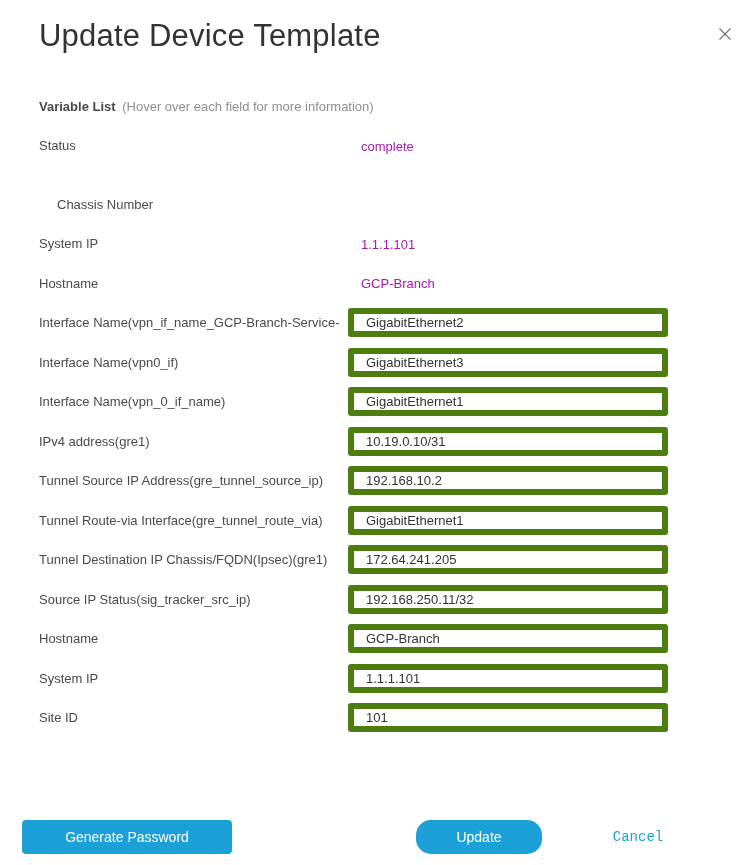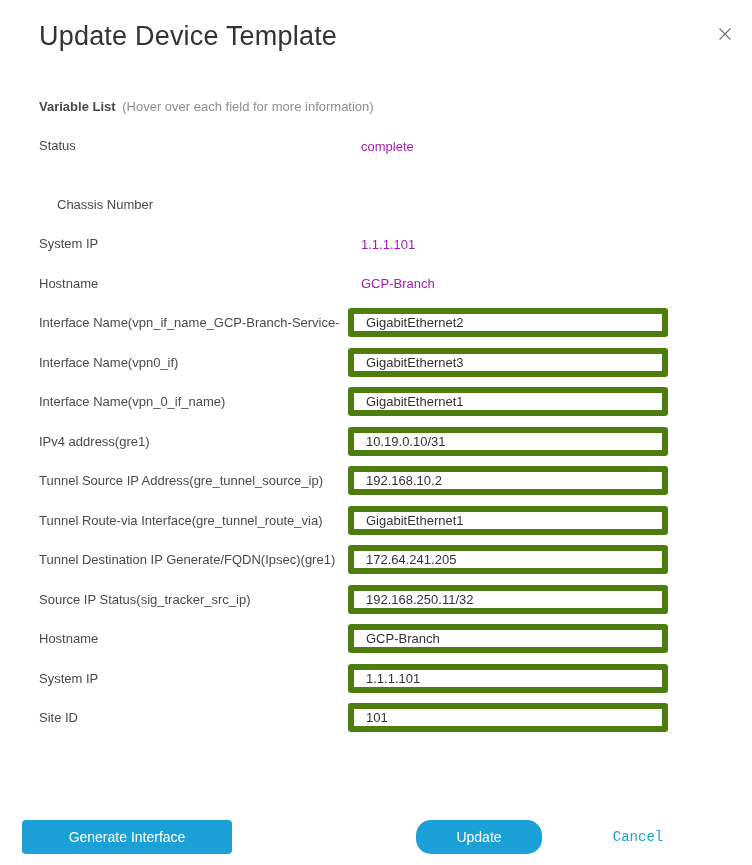--- a/index.html
+++ b/index.html
@@ -15,21 +15,21 @@
     position:relative; width:752px; height:865px; background:#fff;
     border-bottom:1px solid #ededed;
   }
   .close-btn {
     position:absolute; top:5px; right:18px; width:18px; height:18px;
     display:flex; align-items:center; justify-content:center; cursor:pointer;
     background:none; border:none; padding:0;
   }
   .title {
     margin:20px 0 0 39px;
-    font-size:27px; line-height:32px; font-weight:300; color:#333;
+    font-size:31px; line-height:32px; font-weight:300; color:#333;
     letter-spacing:0.2px;
   }
   .section-header {
     margin:47px 0 0 39px;
     font-size:13px; line-height:15px; color:#4a4a4a;
     white-space:nowrap;
   }
   .section-header .heading { font-weight:bold; color:#4a4a4a; }
   .section-header .hint { font-weight:normal; color:#8e8e8e; margin-left:3px; }
   .rows { margin:12px 0 0 39px; }
@@ -126,21 +126,21 @@
       <div class="row-label">Tunnel Source IP Address(gre_tunnel_source_ip)</div>
       <div class="row-value"><input type="text" class="field-input" value="192.168.10.2" style=""></div>
     </div>
 
     <div class="row">
       <div class="row-label">Tunnel Route-via Interface(gre_tunnel_route_via)</div>
       <div class="row-value"><input type="text" class="field-input" value="GigabitEthernet1" style=""></div>
     </div>
 
     <div class="row">
-      <div class="row-label">Tunnel Destination IP Generate/FQDN(Ipsec)(gre1)</div>
+      <div class="row-label">Tunnel Destination IP Chassis/FQDN(Ipsec)(gre1)</div>
       <div class="row-value"><input type="text" class="field-input" value="172.64.241.205" style=""></div>
     </div>
 
     <div class="row">
       <div class="row-label">Source IP Status(sig_tracker_src_ip)</div>
       <div class="row-value"><input type="text" class="field-input" value="192.168.250.11/32" style=""></div>
     </div>
 
     <div class="row">
       <div class="row-label">Hostname</div>
@@ -152,18 +152,18 @@
       <div class="row-value"><input type="text" class="field-input" value="1.1.1.101" style=""></div>
     </div>
 
     <div class="row">
       <div class="row-label">Site ID</div>
       <div class="row-value"><input type="text" class="field-input" value="101" style=""></div>
     </div>
   </div>
 
   <div class="footer">
-    <button class="btn btn-generate">Generate Interface</button>
+    <button class="btn btn-generate">Generate Password</button>
     <button class="btn btn-update">Update</button>
     <button class="link-cancel">Cancel</button>
   </div>
 
 </div>
 
 </body></html>

